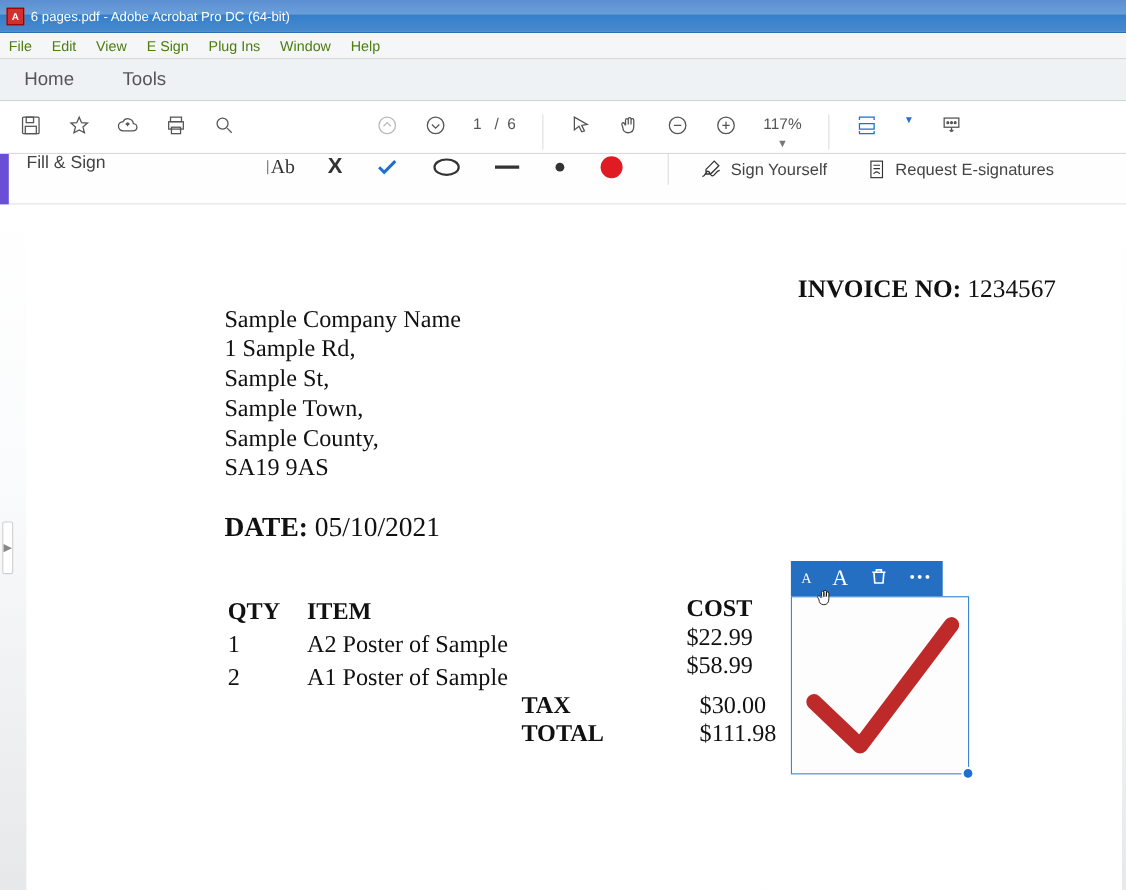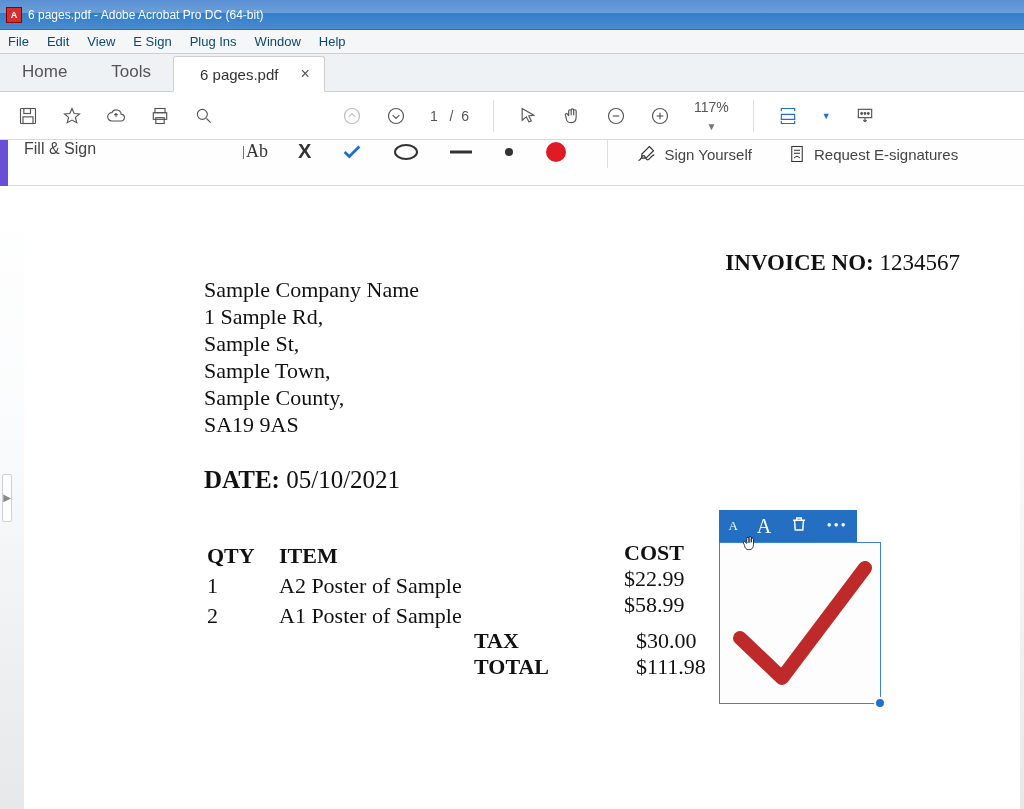--- a/index.html
+++ b/index.html
@@ -26,21 +26,21 @@
     margin-right:6px;
     display:flex;align-items:center;justify-content:center;
     font-size:9px;color:#fff;font-weight:bold;
   }
   
   .menubar{
     height:24px; background:#f5f6f7;
     display:flex;align-items:center;
     padding-left:8px;
     border-bottom:1px solid #cfcfcf;
-    font-size:13px; color:#0c4a6e;
+    font-size:13px; color:#4d7c0f;
   }
   .menubar span{ margin-right:18px; cursor:default;}
   
   .tabstrip{
     height:38px; background:#eef2f5;
     display:flex;align-items:flex-end;
     border-bottom:1px solid #cfcfcf;
   }
   .tabstrip .plain-tab{
     padding:0 22px; height:38px; display:flex;align-items:center;
@@ -57,22 +57,22 @@
     padding:0 14px 0 26px;
     font-size:15px;color:#333;
   }
   .tabstrip .close{
     margin-left:22px;font-size:16px;color:#555;cursor:pointer;
   }
   
   .maintoolbar{
     height:48px; background:#fff;
     border-bottom:1px solid #d9d9d9;
-    display:flex;align-items:center;
-    padding:0 18px;
+    display:flex;align-items:flex-start;
+    padding:12px 18px;
     gap:24px;
     color:#555;
   }
   .maintoolbar .sep{width:1px;height:32px;background:#ddd;}
   .ticon{width:20px;height:20px;display:inline-flex;align-items:center;justify-content:center;cursor:pointer;color:#555;}
   .ticon svg{width:20px;height:20px;stroke:#555;fill:none;stroke-width:1.4;}
   .ticon.blue svg{stroke:#1f6fd1;}
   .page-ind{font-size:14px;color:#555;}
   .zoom{font-size:14px;color:#555;display:flex;align-items:center;gap:6px;flex-direction:column;}
   
@@ -194,24 +194,20 @@
   <span>View</span>
   <span>E Sign</span>
   <span>Plug Ins</span>
   <span>Window</span>
   <span>Help</span>
 </div>
 
 <div class="tabstrip">
   <div class="plain-tab">Home</div>
   <div class="plain-tab">Tools</div>
-  <div class="doc-tab">
-    <span>6 pages.pdf</span>
-    <span class="close">×</span>
-  </div>
 </div>
 
 <div class="maintoolbar">
   <span class="ticon">
       <svg viewBox="0 0 24 24">
         <rect x="3" y="3" width="18" height="18" rx="1"></rect>
         <rect x="7" y="3" width="8" height="6"></rect>
         <rect x="6" y="13" width="12" height="8"></rect>
       </svg>
     </span>

